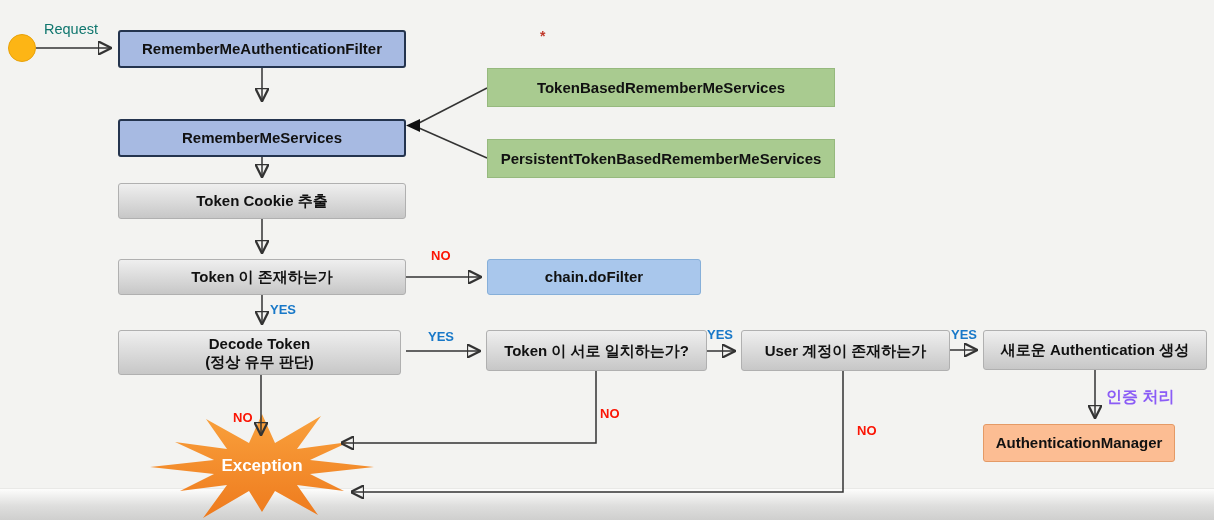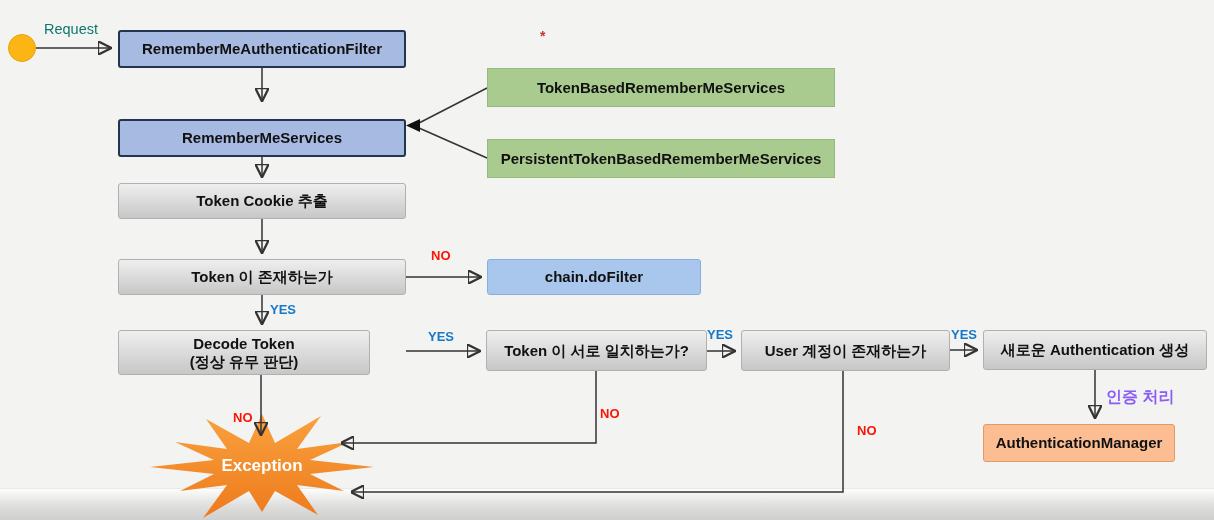--- a/index.html
+++ b/index.html
@@ -34,21 +34,21 @@
     background:var(--start-circle);border:1px solid var(--start-circle-border);z-index:3;}
   #request-label{left:44px;top:21px;font-size:14.5px;color:#0f766e;z-index:3;}
   #node-filter{left:118px;top:30px;width:288px;height:38px;}
   #node-services{left:118px;top:107px;width:288px;height:38px;margin-top:12px;}
   #node-token-based{left:487px;top:68px;width:348px;height:39px;}
   #node-persistent{left:487px;top:139px;width:348px;height:39px;}
   #red-asterisk{left:540px;top:28px;font-size:14px;font-weight:bold;color:#c0392b;z-index:3;}
   #node-extract-cookie{left:118px;top:183px;width:288px;height:36px;}
   #node-token-exists{left:118px;top:259px;width:288px;height:36px;}
   #node-chain{left:487px;top:259px;width:214px;height:36px;}
-  #node-decode{left:118px;top:330px;width:252px;height:45px;flex-direction:column;}
+  #node-decode{left:118px;top:330px;width:283px;height:45px;flex-direction:column;}
   #node-match{left:486px;top:330px;width:221px;height:41px;}
   #node-user{left:741px;top:330px;width:209px;height:41px;}
   #node-create-auth{left:983px;top:330px;width:224px;height:40px;}
   #node-auth-manager{left:983px;top:424px;width:192px;height:38px;}
   .edge-label{position:absolute;font-size:13px;font-weight:bold;z-index:4;}
   .yes{color:var(--yes-label);}
   .no{color:var(--no-label);}
   #lbl-yes-exists{left:270px;top:302px;}
   #lbl-no-exists{left:431px;top:248px;}
   #lbl-yes-decode{left:428px;top:329px;}

